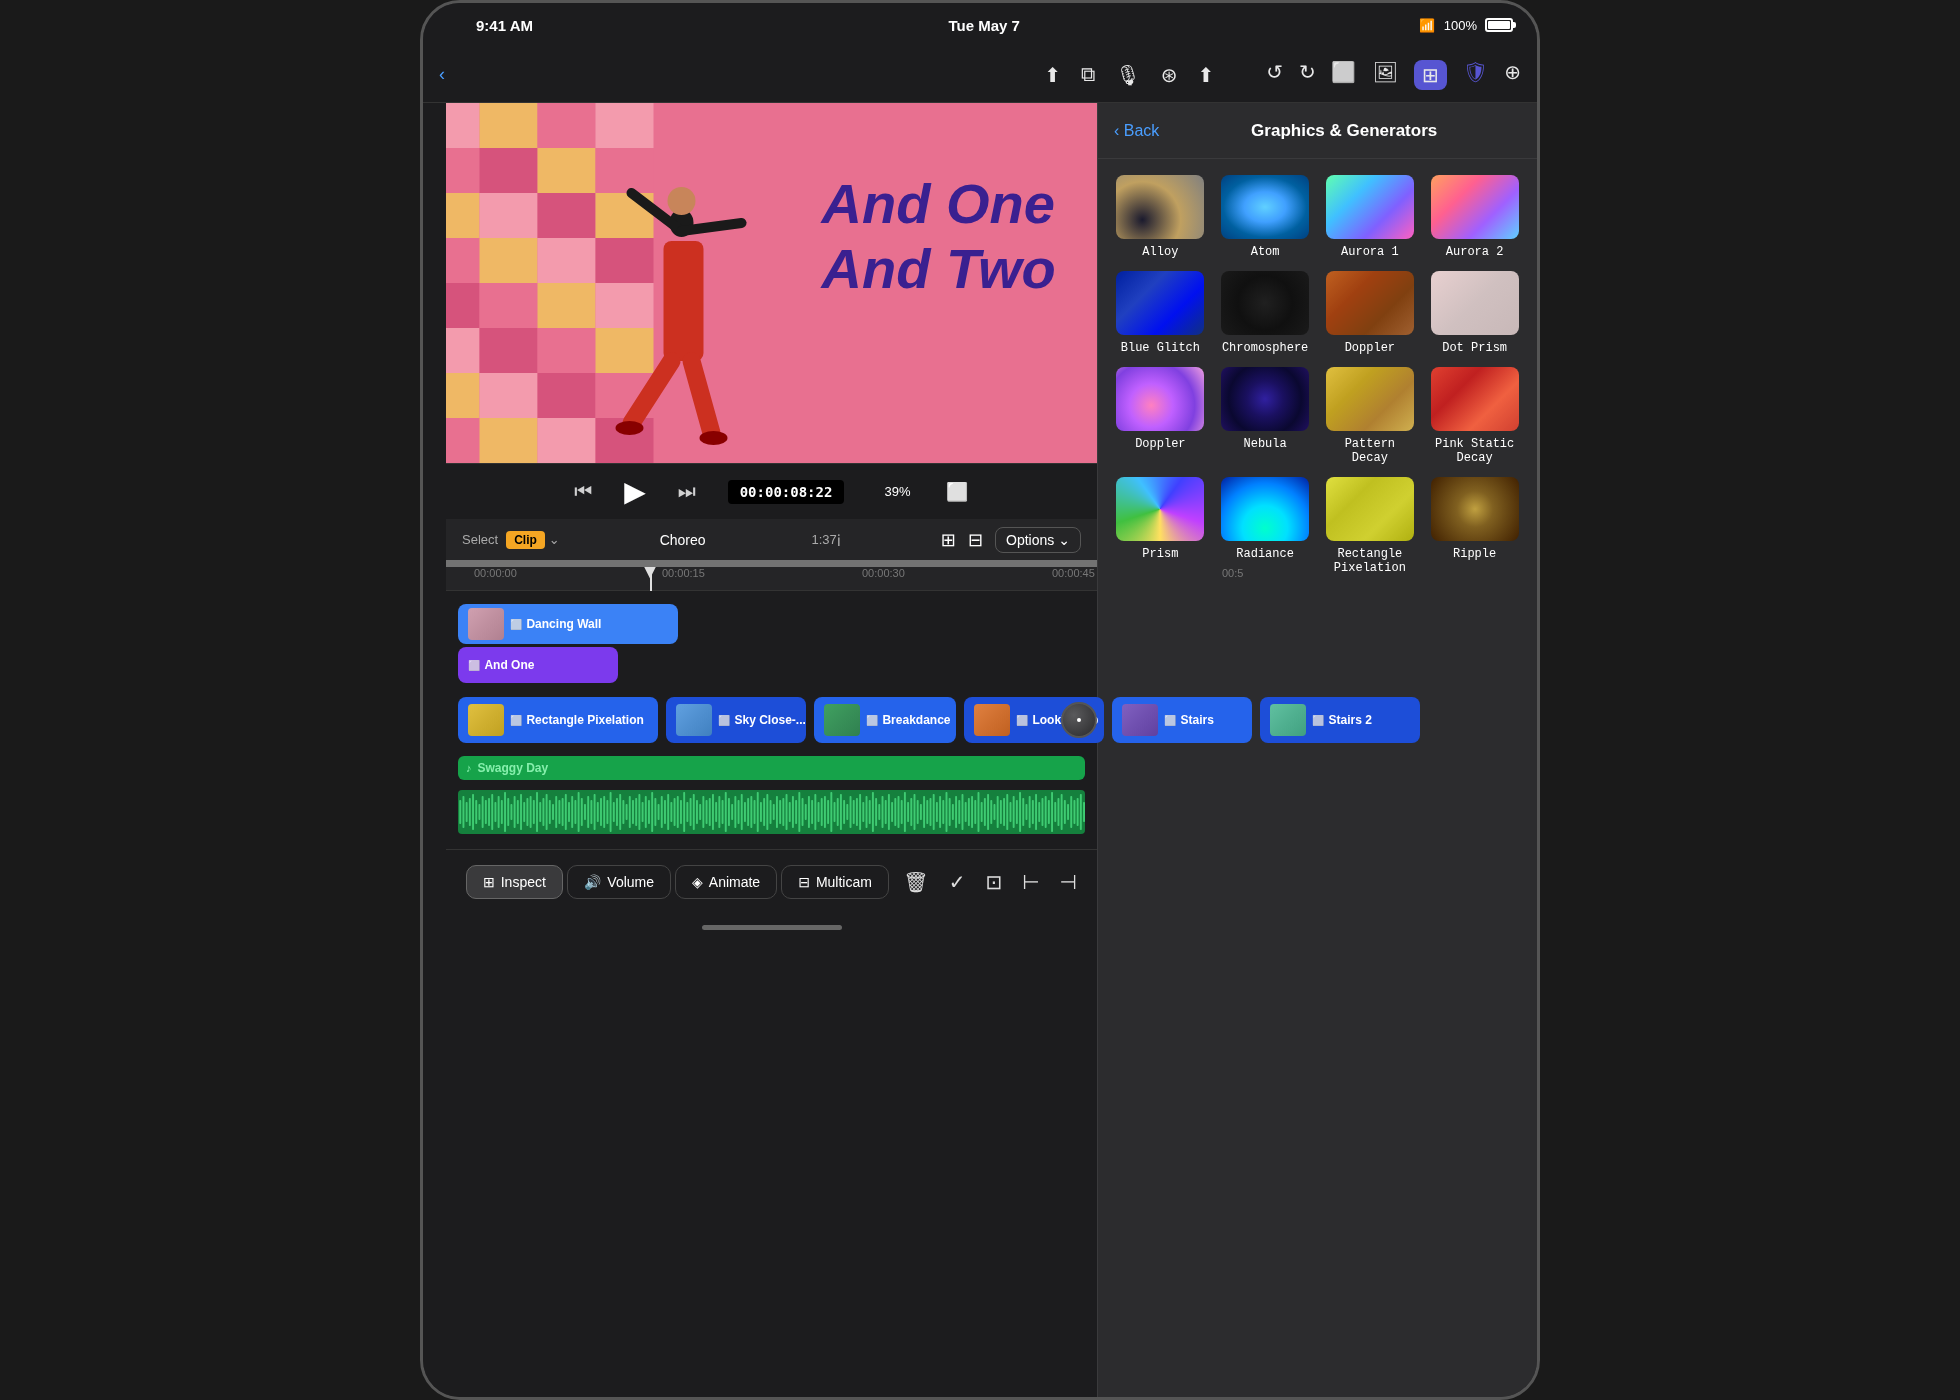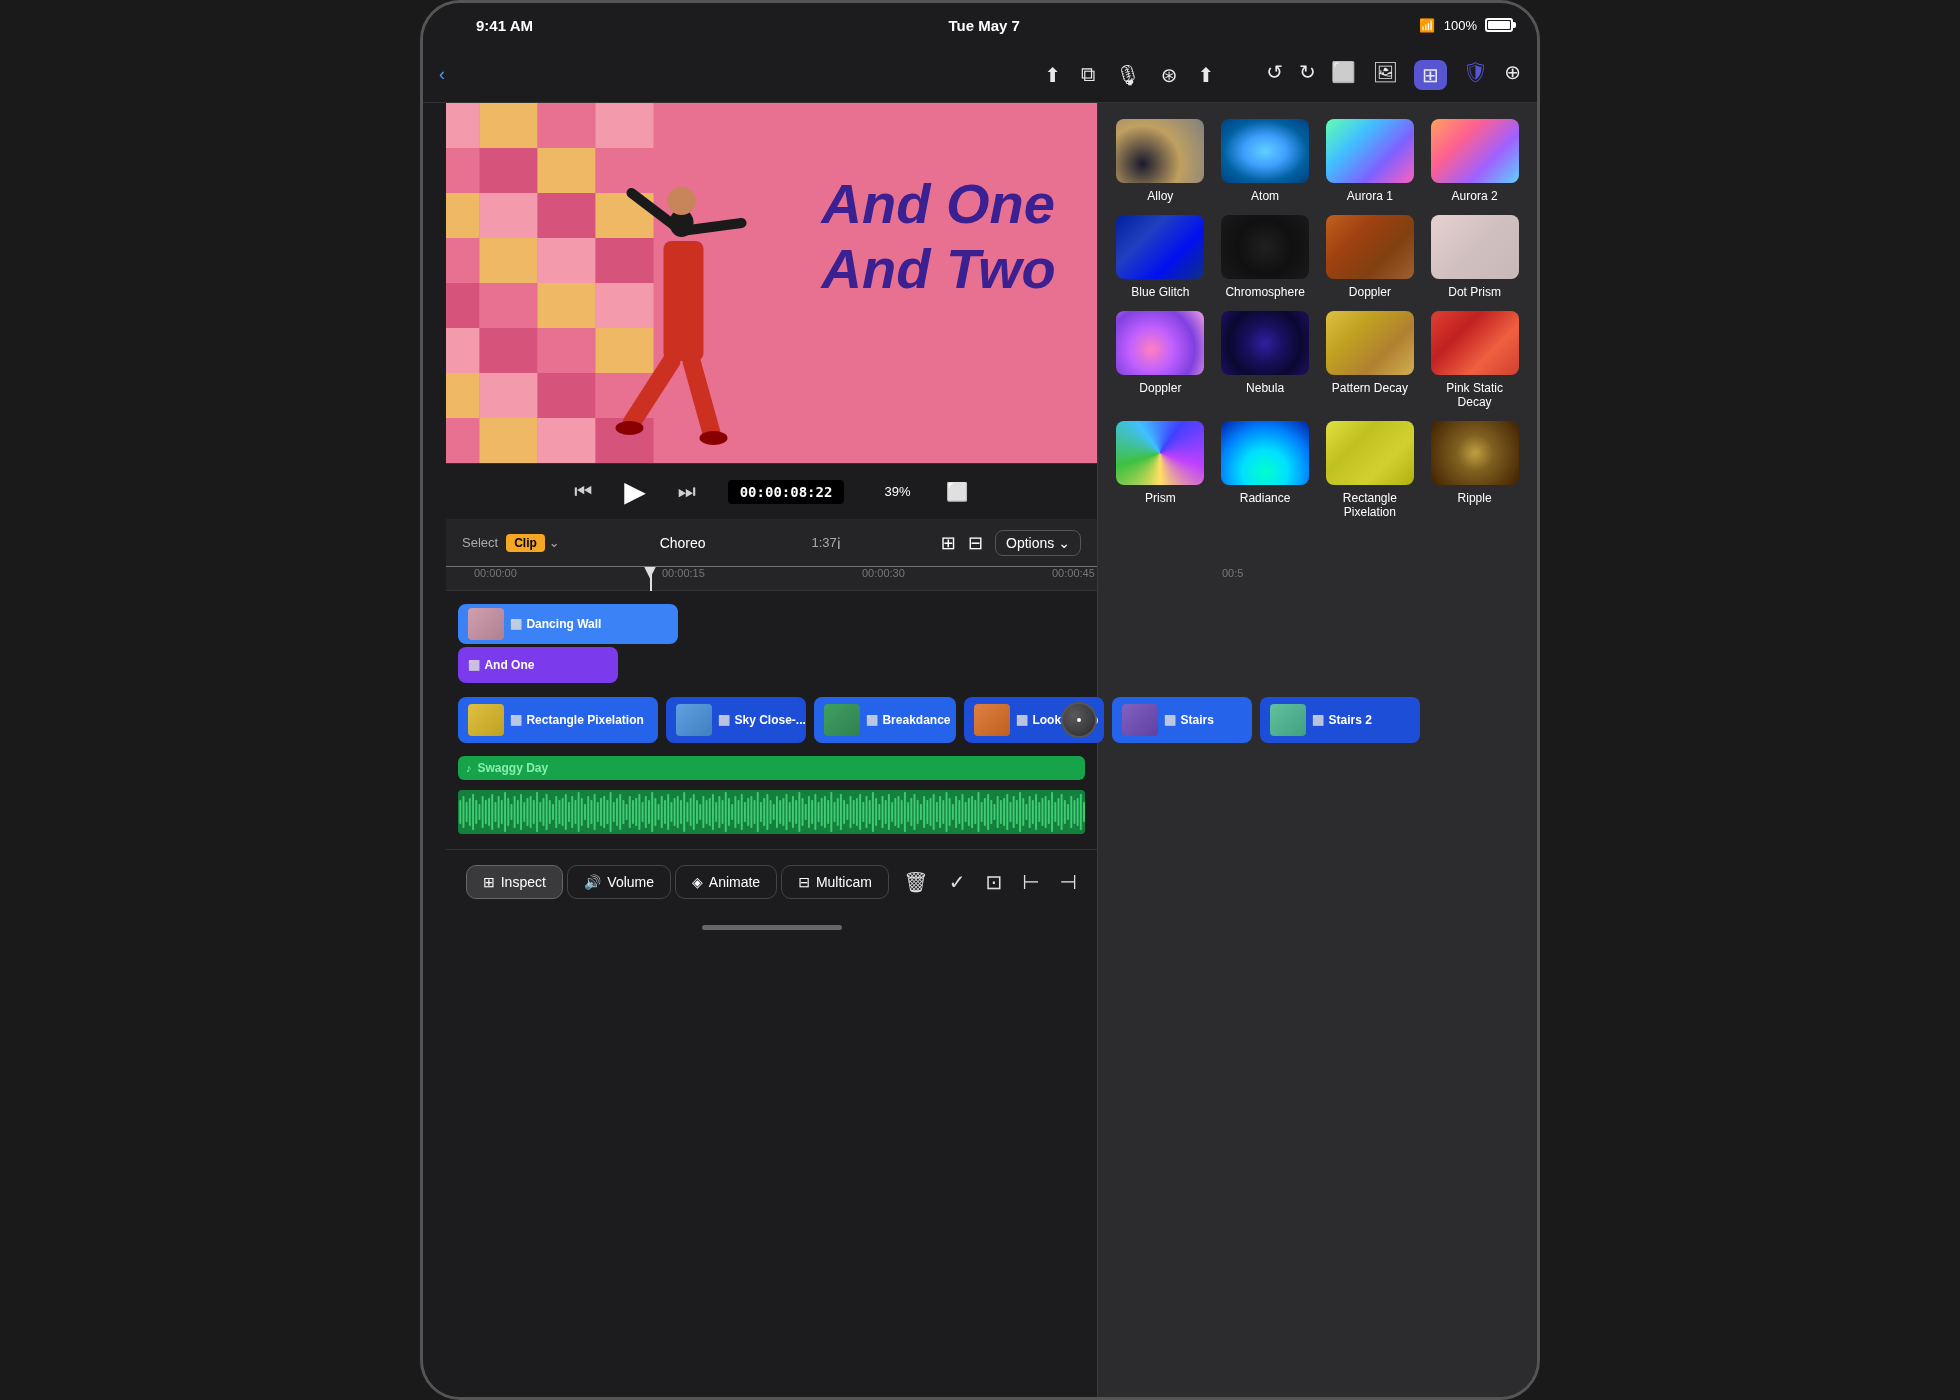--- a/index.html
+++ b/index.html
@@ -101,21 +101,21 @@
     .aspect-icon { color: #fff; font-size: 18px; margin-left: 4px; }
     
     .panel-selector {
       background: #252527;
       height: 48px;
       display: flex;
       align-items: center;
       padding: 0 16px;
       gap: 0;
       flex-shrink: 0;
-      border-bottom: 1px solid #737373;
+      border-bottom: 7px solid #737373;
     }
     .select-label { color: #aaa; font-size: 13px; margin-right: 8px; }
     .clip-badge {
       background: #f5a623;
       color: #000;
       font-size: 12px;
       font-weight: 700;
       padding: 2px 8px;
       border-radius: 4px;
       margin-right: 4px;
@@ -250,20 +250,21 @@
       grid-template-columns: repeat(4, 1fr);
       gap: 12px;
       padding: 16px;
       overflow-y: auto;
     }
     .gen-item {
       display: flex;
       flex-direction: column;
       align-items: center;
       cursor: pointer;
+      font-family: Liberation Mono, monospace;
     }
     .gen-thumb {
       width: 88px;
       height: 64px;
       border-radius: 8px;
       overflow: hidden;
       margin-bottom: 6px;
       flex-shrink: 0;
     }
     .gen-label { color: #fff; font-size: 12px; text-align: center; }
@@ -765,20 +766,24 @@
         </div>
       </div>
 
       <div class="home-indicator">
         <div class="home-bar"></div>
       </div>
 
     </div>
 
     <div class="right-panel">
+      <div class="panel-header">
+        <span class="panel-back">‹ <span>Back</span></span>
+        <span class="panel-title">Graphics &amp; Generators</span>
+      </div>
       <div class="generators-grid" id="generators-grid">
 
       <div class="gen-item">
     <div class="gen-thumb gen-alloy"></div>
     <span class="gen-label">Alloy</span>
   </div>
           <div class="gen-item">
     <div class="gen-thumb gen-atom"></div>
     <span class="gen-label">Atom</span>
   </div>

